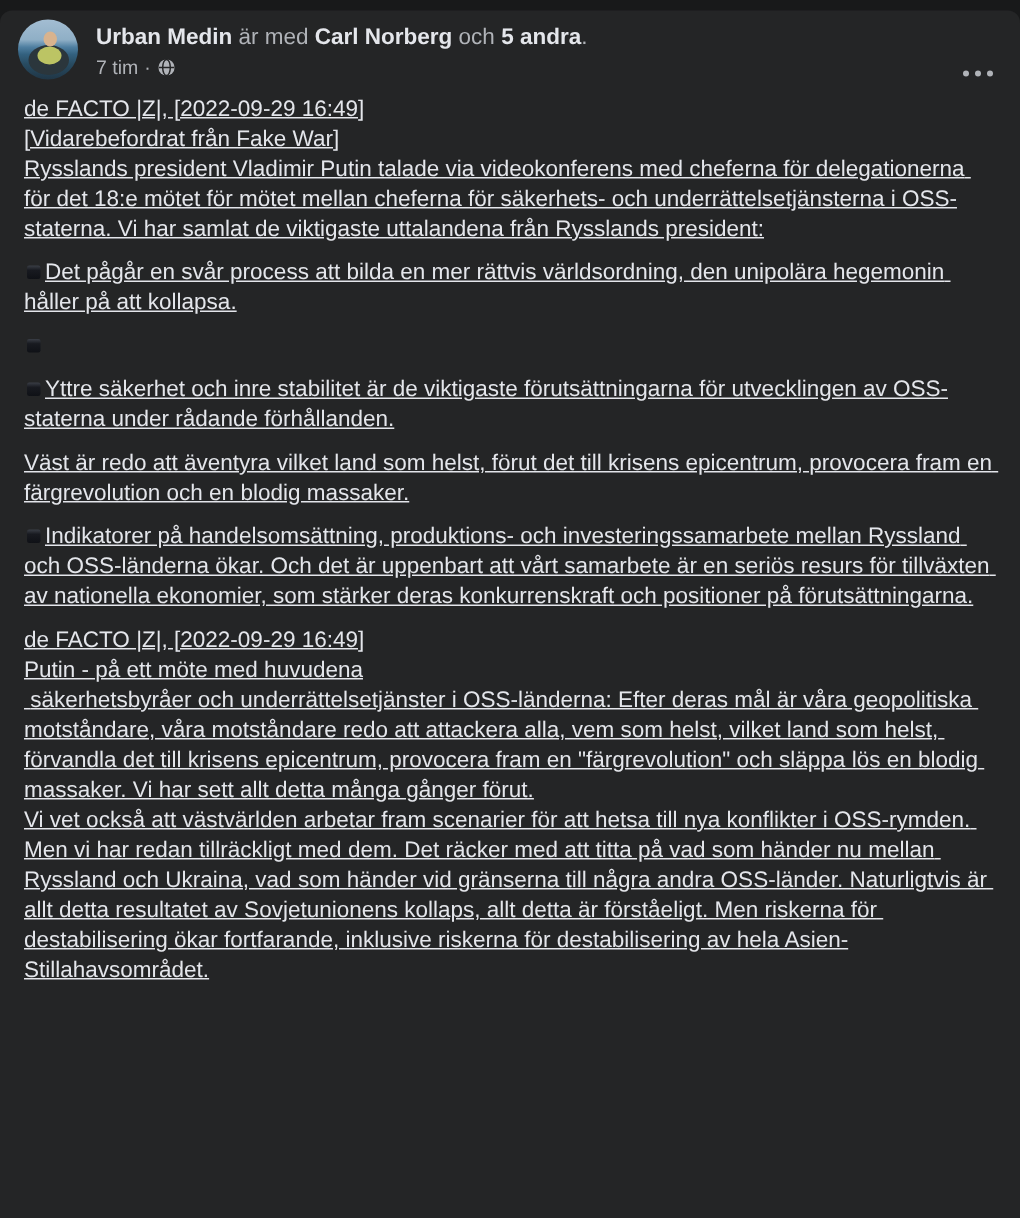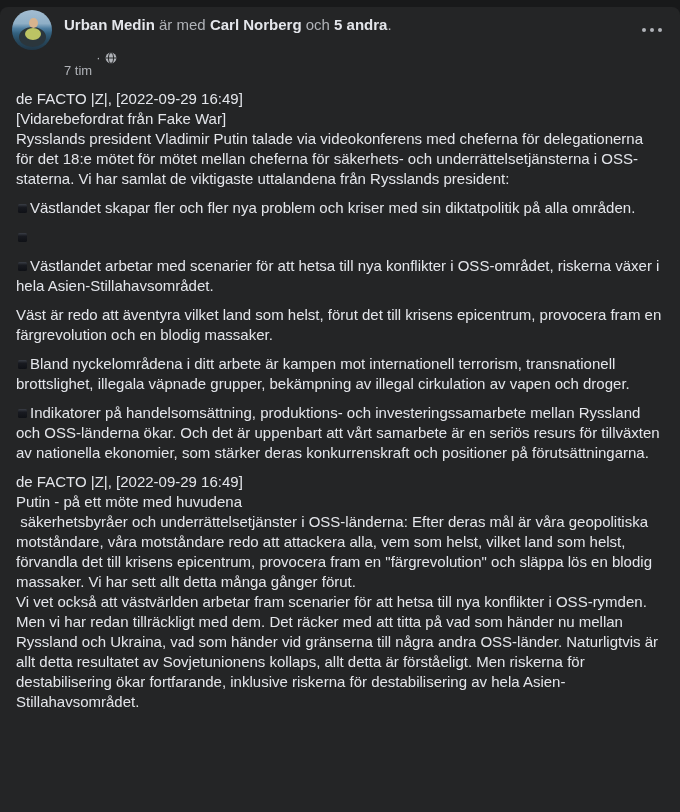--- a/index.html
+++ b/index.html
@@ -10,43 +10,43 @@
     font-family: "Liberation Sans", "DejaVu Sans", sans-serif;
   }
   .card {
     margin-top: 7px;
     width: 680px; height: 805px;
     background: #242526;
     border-radius: 8px 8px 0 0;
     padding-top: 3px;
   }
   
-  .header { display: flex; align-items: flex-start; padding: 0 16px 0 12px; }
+  .header { display: flex; align-items: flex-end; padding: 0 16px 0 12px; }
   .avatar {
     width: 40px; height: 40px; border-radius: 50%;
     position: relative; overflow: hidden; flex: 0 0 auto; cursor: pointer;
     background: linear-gradient(180deg, #a3bdd2 0%, #8fafc6 34%, #4f7fa1 46%, #33617f 58%, #284b61 74%, #203646 100%);
   }
   .avatar .torso { position: absolute; left: 7px; top: 17px; width: 27px; height: 20px; border-radius: 50%; background: #2b363c; }
   .avatar .vest  { position: absolute; left: 13px; top: 18px; width: 16px; height: 12px; border-radius: 50%; background: #bcc464; }
   .avatar .head  { position: absolute; left: 17px; top: 8px;  width: 9px;  height: 10px; border-radius: 50%; background: #d8b38e; }
   .hmeta { margin-left: 12px; padding-top: 5px; flex: 1 1 auto; min-width: 0; }
   .nameline { font-size: 15px; line-height: 19px; color: #b0b3b8; }
   .nameline .name { color: #e4e6eb; font-weight: 700; cursor: pointer; }
   .subline { margin-top: 3px; font-size: 13px; line-height: 16px; color: #b0b3b8; display: flex; align-items: center; }
-  .subline .ts { cursor: pointer; margin-top: 26px; }
+  .subline .ts { cursor: pointer; }
   .subline .sep { margin: 0 4px; }
   .subline svg { display: block; }
   .menu { margin-left: auto; margin-top: 16px; display: flex; gap: 4px; align-items: center; cursor: pointer; padding: 2px; }
   .menu .dot { width: 4px; height: 4px; border-radius: 50%; background: #b0b3b8; }
   
   .body { padding: 0 16px; margin-top: 10px; font-size: 15px; line-height: 20px; color: #e4e6eb; }
   .para { margin: 9px 0; }
   .para:first-child { margin-top: 0; }
-  .ptext { white-space: pre-wrap; }
+  .ptext { white-space: pre-wrap; text-decoration: underline; }
   .bullet {
     display: inline-block; width: 9px; height: 9px;
     margin: 0 3px 0 2px; border-radius: 1.5px; vertical-align: 0px;
     background: linear-gradient(180deg, #3a3e46 0%, #181a20 35%, #0f1116 100%);
   }
 </style>
 </head>
 <body>
 
 <div class="card">
@@ -81,25 +81,24 @@
       <span class="dot"></span>
       <span class="dot"></span>
     </div>
 
   </div>
 
   <div class="body">
       <div class="para"><span class="ptext">de FACTO |Z|, [2022-09-29 16:49]
 [Vidarebefordrat från Fake War]
 Rysslands president Vladimir Putin talade via videokonferens med cheferna för delegationerna för det 18:e mötet för mötet mellan cheferna för säkerhets- och underrättelsetjänsterna i OSS-staterna. Vi har samlat de viktigaste uttalandena från Rysslands president:</span></div>
-      <div class="para"><span class="bullet"></span><span class="ptext">Västlandet skapar fler och fler nya problem och kriser med sin diktatpolitik på alla områden.</span></div>
+      <div class="para"><span class="bullet"></span><span class="ptext">Det pågår en svår process att bilda en mer rättvis världsordning, den unipolära hegemonin håller på att kollapsa.</span></div>
       <div class="para"><span class="bullet"></span></div>
-      <div class="para"><span class="bullet"></span><span class="ptext">Västlandet arbetar med scenarier för att hetsa till nya konflikter i OSS-området, riskerna växer i hela Asien-Stillahavsområdet.</span></div>
+      <div class="para"><span class="bullet"></span><span class="ptext">Yttre säkerhet och inre stabilitet är de viktigaste förutsättningarna för utvecklingen av OSS-staterna under rådande förhållanden.</span></div>
       <div class="para"><span class="ptext">Väst är redo att äventyra vilket land som helst, förut det till krisens epicentrum, provocera fram en färgrevolution och en blodig massaker.</span></div>
-      <div class="para"><span class="bullet"></span><span class="ptext">Bland nyckelområdena i ditt arbete är kampen mot internationell terrorism, transnationell brottslighet, illegala väpnade grupper, bekämpning av illegal cirkulation av vapen och droger.</span></div>
       <div class="para"><span class="bullet"></span><span class="ptext">Indikatorer på handelsomsättning, produktions- och investeringssamarbete mellan Ryssland och OSS-länderna ökar. Och det är uppenbart att vårt samarbete är en seriös resurs för tillväxten av nationella ekonomier, som stärker deras konkurrenskraft och positioner på förutsättningarna.</span></div>
       <div class="para"><span class="ptext">de FACTO |Z|, [2022-09-29 16:49]
 Putin - på ett möte med huvudena
  säkerhetsbyråer och underrättelsetjänster i OSS-länderna: Efter deras mål är våra geopolitiska motståndare, våra motståndare redo att attackera alla, vem som helst, vilket land som helst, förvandla det till krisens epicentrum, provocera fram en "färgrevolution" och släppa lös en blodig massaker. Vi har sett allt detta många gånger förut.
 Vi vet också att västvärlden arbetar fram scenarier för att hetsa till nya konflikter i OSS-rymden. Men vi har redan tillräckligt med dem. Det räcker med att titta på vad som händer nu mellan Ryssland och Ukraina, vad som händer vid gränserna till några andra OSS-länder. Naturligtvis är allt detta resultatet av Sovjetunionens kollaps, allt detta är förståeligt. Men riskerna för destabilisering ökar fortfarande, inklusive riskerna för destabilisering av hela Asien-Stillahavsområdet.</span></div>
     </div>
 
 </div>
 
 </body></html>

